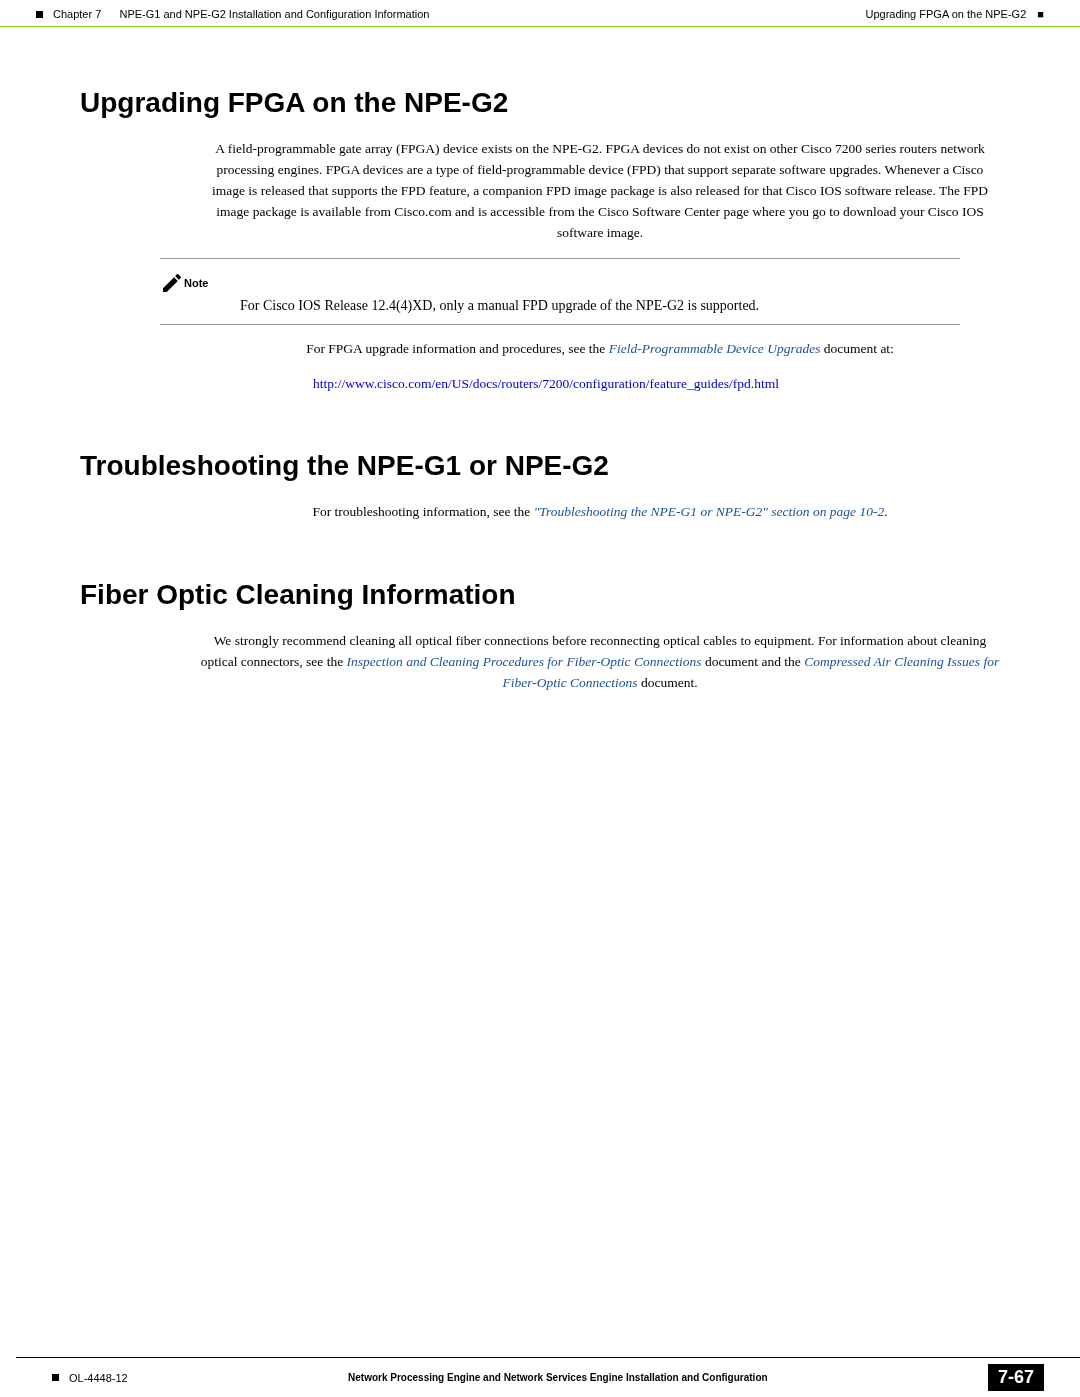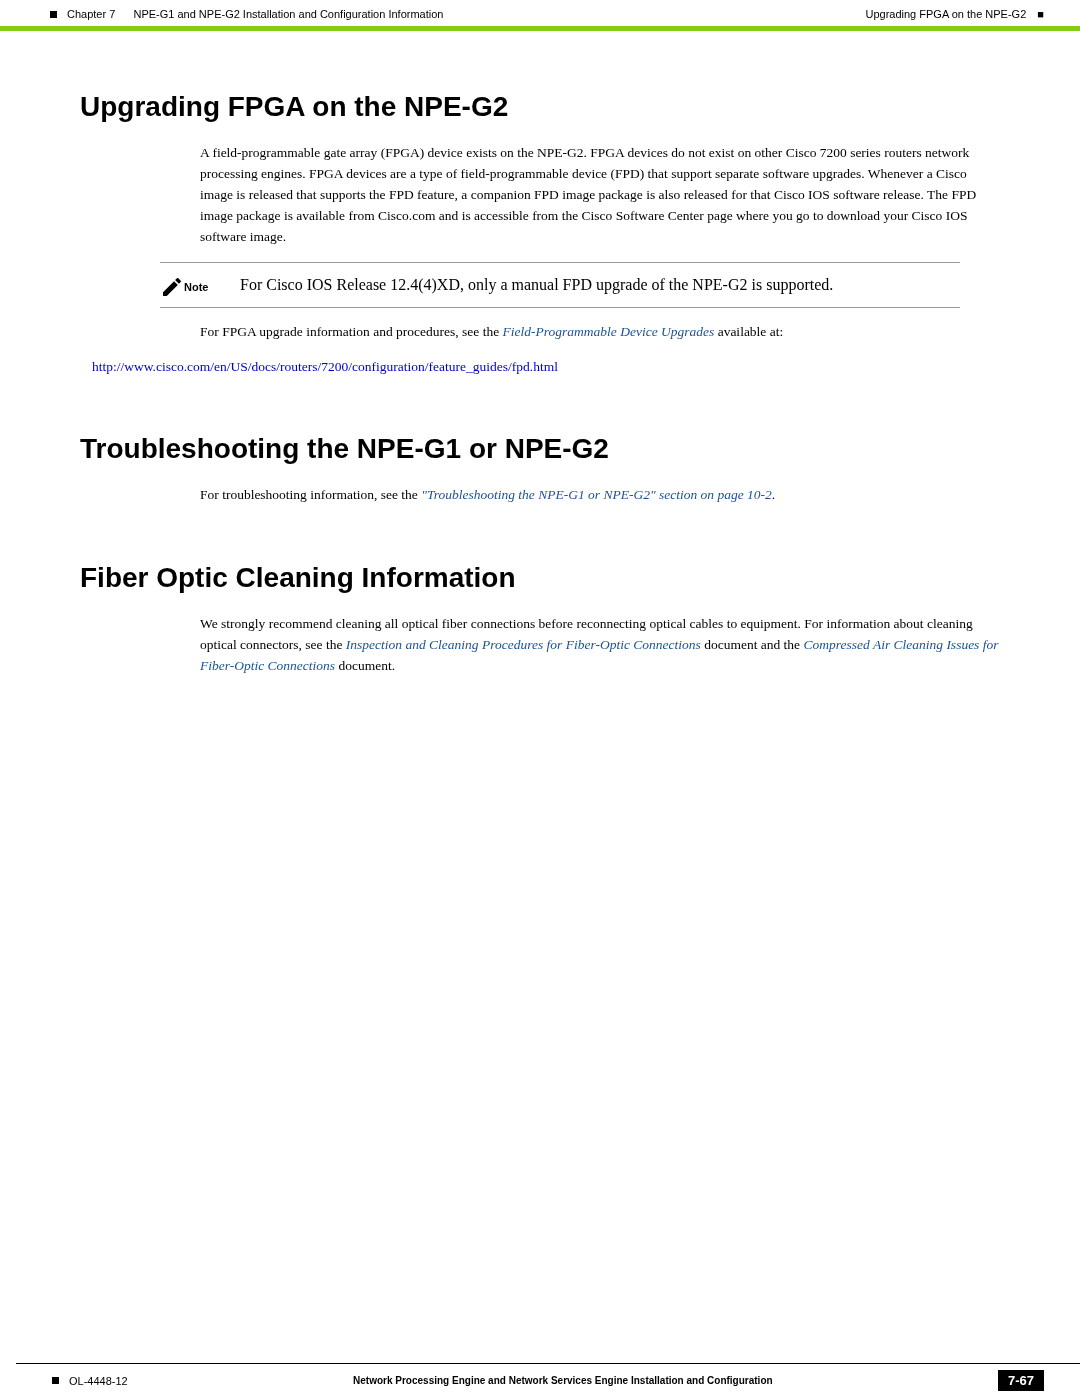--- a/index.html
+++ b/index.html
@@ -12,22 +12,22 @@
       width: 1080px;
       min-height: 1397px;
       position: relative;
     }
 
     
     .header-bar {
       display: flex;
       justify-content: space-between;
       align-items: center;
-      padding: 8px 36px 6px 50px;
-      border-bottom: 5px solid #84cc16;
+      padding: 8px 36px 6px 36px;
+      border-bottom: 1px solid #84cc16;
       font-size: 11px;
       font-family: Arial, Helvetica, sans-serif;
       text-align: right;
     }
 
     .header-left {
       display: flex;
       align-items: center;
       gap: 6px;
     }
@@ -60,20 +60,21 @@
       margin-bottom: 20px;
       margin-top: 30px;
     }
 
     
     .body-text {
       margin-left: 120px;
       font-size: 13.5px;
       line-height: 1.55;
       margin-bottom: 14px;
+      text-align: center;
     }
 
     
     .note-container {
       margin-left: 80px;
       margin-right: 40px;
       margin-bottom: 14px;
       border-top: 1px solid #999;
       border-bottom: 1px solid #999;
       display: flex;
@@ -90,23 +91,24 @@
     }
 
     .note-label {
       font-family: Arial, Helvetica, sans-serif;
       font-size: 11px;
       font-weight: bold;
     }
 
     .note-text {
       flex: 1;
-      font-size: 16px;
+      font-size: 14px;
       line-height: 1.5;
       padding-top: 2px;
+      margin-top: 26px;
     }
 
     
     a {
       color: #0000CC;
       text-decoration: none;
     }
 
     .link-blue {
       color: #1a5296;
@@ -144,21 +146,21 @@
     .footer-right {
       display: flex;
       align-items: center;
       gap: 0;
     }
 
     .page-badge {
       background: #000;
       color: #fff;
       font-weight: bold;
-      font-size: 13px;
+      font-size: 18px;
       padding: 3px 10px;
       font-family: Arial, Helvetica, sans-serif;
     }
 
     .footer-left {
       display: flex;
       align-items: center;
       gap: 4px;
     }
 
@@ -207,21 +209,21 @@
     <div class="note-icon-area">
       <svg class="note-svg" viewBox="0 0 24 24" fill="none" xmlns="http://www.w3.org/2000/svg">
         <path d="M3 17.25V21h3.75L17.81 9.94l-3.75-3.75L3 17.25zM20.71 7.04a1 1 0 0 0 0-1.41l-2.34-2.34a1 1 0 0 0-1.41 0l-1.83 1.83 3.75 3.75 1.83-1.83z" fill="#000"></path>
       </svg>
       <span class="note-label">Note</span>
     </div>
     <div class="note-text">For Cisco IOS Release 12.4(4)XD, only a manual FPD upgrade of the NPE-G2 is supported.</div>
   </div>
 
   <div class="body-text">
-    <span>For FPGA upgrade information and procedures, see the </span><a href="#" class="link-blue">Field-Programmable Device Upgrades</a><span> available at:</span>
+    <span>For FPGA upgrade information and procedures, see the </span><a href="#" class="link-blue">Field-Programmable Device Upgrades</a><span> document at:</span>
   </div>
 
   <div class="body-text" style="margin-top: 4px; margin-left: 12px;">
     <a href="#" class="url-link">http://www.cisco.com/en/US/docs/routers/7200/configuration/feature_guides/fpd.html</a>
   </div>
 
   <div class="section-divider"></div>
 
   <div class="section-title">Troubleshooting the NPE-G1 or NPE-G2</div>
 

